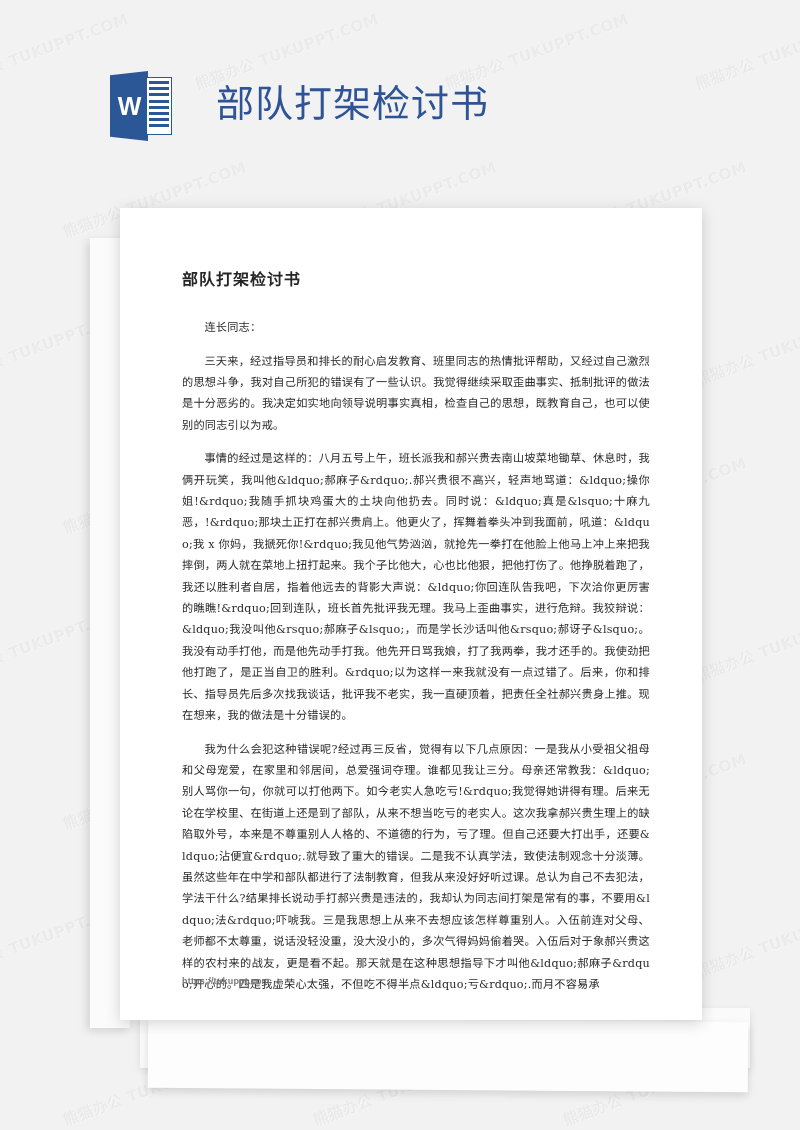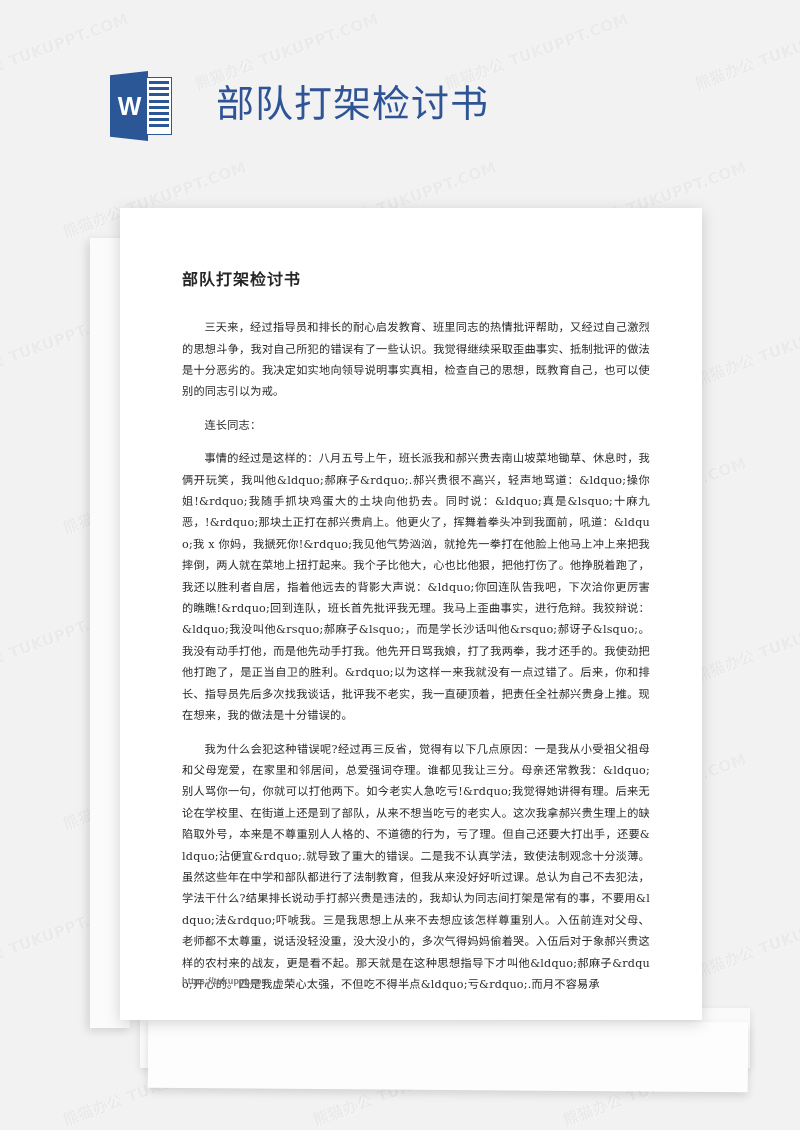--- a/index.html
+++ b/index.html
@@ -249,18 +249,18 @@
       <i></i>
       <i></i>
       <i></i>
     </div>
   </div>
   <div id="doc-title">部队打架检讨书</div>
 </div>
 
 <div id="doc-page">
   <div id="page-heading">部队打架检讨书</div>
+  <p class="para">连长同志：</p>
   <p class="para">三天来，经过指导员和排长的耐心启发教育、班里同志的热情批评帮助，又经过自己激烈的思想斗争，我对自己所犯的错误有了一些认识。我觉得继续采取歪曲事实、抵制批评的做法是十分恶劣的。我决定如实地向领导说明事实真相，检查自己的思想，既教育自己，也可以使别的同志引以为戒。</p>
-  <p class="para">连长同志：</p>
   <p class="para">事情的经过是这样的：八月五号上午，班长派我和郝兴贵去南山坡菜地锄草、休息时，我俩开玩笑，我叫他&amp;ldquo;郝麻子&amp;rdquo;.郝兴贵很不高兴，轻声地骂道：&amp;ldquo;操你姐!&amp;rdquo;我随手抓块鸡蛋大的土块向他扔去。同时说：&amp;ldquo;真是&amp;lsquo;十麻九恶，!&amp;rdquo;那块土正打在郝兴贵肩上。他更火了，挥舞着拳头冲到我面前，吼道：&amp;ldquo;我 x 你妈，我搋死你!&amp;rdquo;我见他气势汹汹，就抢先一拳打在他脸上他马上冲上来把我摔倒，两人就在菜地上扭打起来。我个子比他大，心也比他狠，把他打伤了。他挣脱着跑了，我还以胜利者自居，指着他远去的背影大声说：&amp;ldquo;你回连队告我吧，下次洽你更厉害的瞧瞧!&amp;rdquo;回到连队，班长首先批评我无理。我马上歪曲事实，进行危辩。我狡辩说：&amp;ldquo;我没叫他&amp;rsquo;郝麻子&amp;lsquo;，而是学长沙话叫他&amp;rsquo;郝讶子&amp;lsquo;。我没有动手打他，而是他先动手打我。他先开日骂我娘，打了我两拳，我才还手的。我使劲把他打跑了，是正当自卫的胜利。&amp;rdquo;以为这样一来我就没有一点过错了。后来，你和排长、指导员先后多次找我谈话，批评我不老实，我一直硬顶着，把责任全社郝兴贵身上推。现在想来，我的做法是十分错误的。</p>
   <p class="para">我为什么会犯这种错误呢?经过再三反省，觉得有以下几点原因：一是我从小受祖父祖母和父母宠爱，在家里和邻居间，总爱强词夺理。谁都见我让三分。母亲还常教我：&amp;ldquo;别人骂你一句，你就可以打他两下。如今老实人急吃亏!&amp;rdquo;我觉得她讲得有理。后来无论在学校里、在街道上还是到了部队，从来不想当吃亏的老实人。这次我拿郝兴贵生理上的缺陷取外号，本来是不尊重别人人格的、不道德的行为，亏了理。但自己还要大打出手，还要&amp;ldquo;沾便宜&amp;rdquo;.就导致了重大的错误。二是我不认真学法，致使法制观念十分淡薄。虽然这些年在中学和部队都进行了法制教育，但我从来没好好听过课。总认为自己不去犯法，学法干什么?结果排长说动手打郝兴贵是违法的，我却认为同志间打架是常有的事，不要用&amp;ldquo;法&amp;rdquo;吓唬我。三是我思想上从来不去想应该怎样尊重别人。入伍前连对父母、老师都不太尊重，说话没轻没重，没大没小的，多次气得妈妈偷着哭。入伍后对于象郝兴贵这样的农村来的战友，更是看不起。那天就是在这种思想指导下才叫他&amp;ldquo;郝麻子&amp;rdquo;开心的。四是我虚荣心太强，不但吃不得半点&amp;ldquo;亏&amp;rdquo;.而月不容易承</p>
   <div id="footer-url">https://tukuppt.com</div>
 </div>
 
 </body></html>

